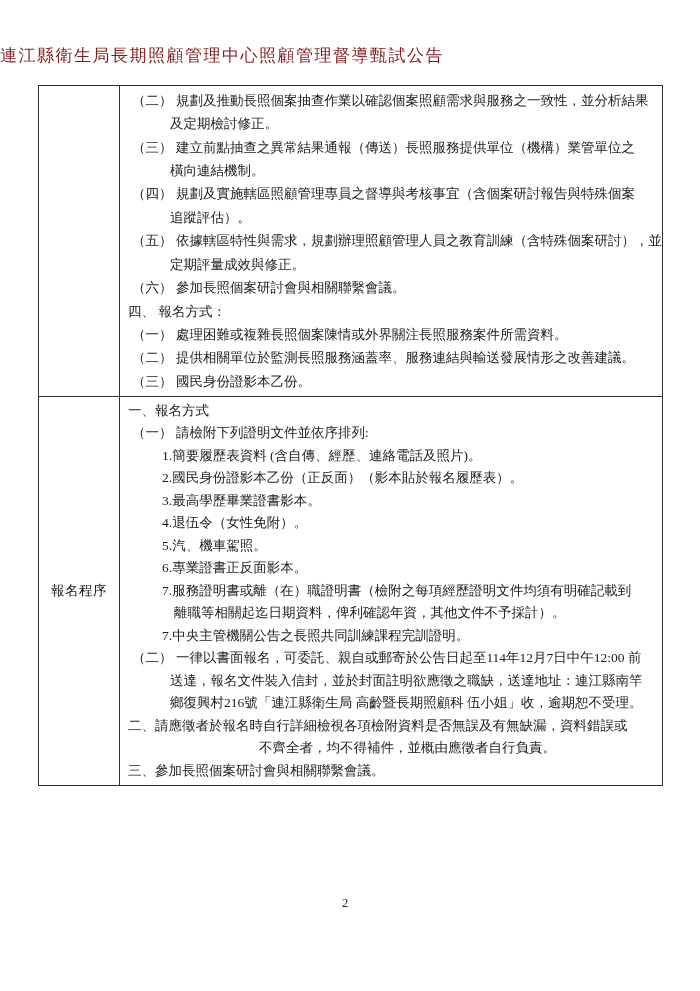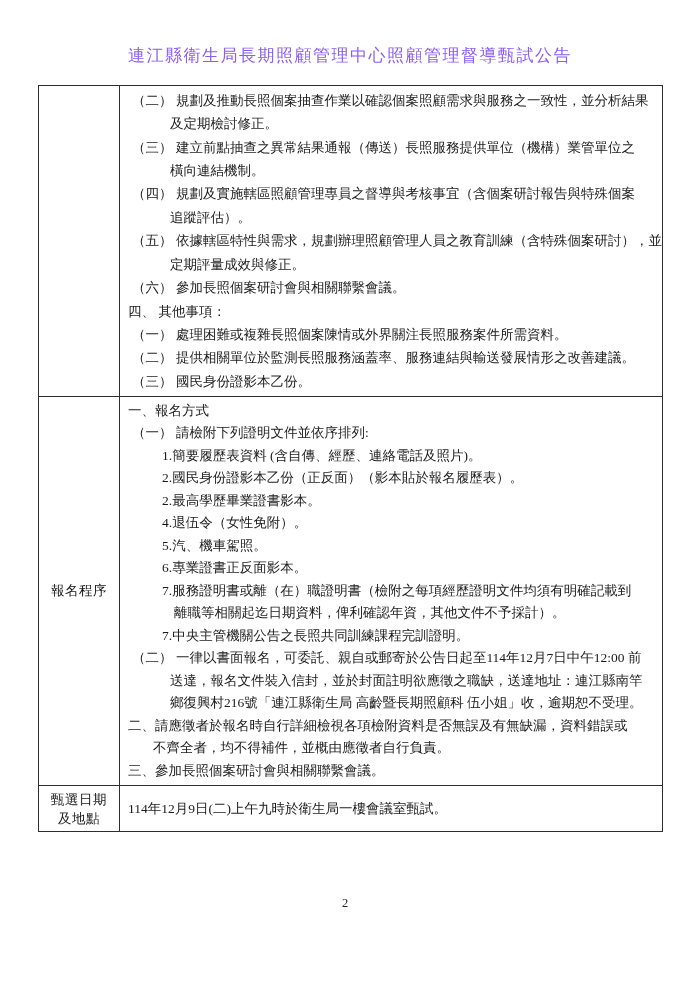--- a/index.html
+++ b/index.html
@@ -4,41 +4,41 @@
 <style>
   html,body{margin:0;padding:0;}
   body{
     width:700px;height:991px;background:#ffffff;position:relative;
     font-family:"Liberation Serif","DejaVu Serif",serif;
     color:#1d1d1d;
     -webkit-font-smoothing:antialiased;
   }
   .page-title{
     position:absolute;top:44px;left:0;width:700px;
-    text-align:center;font-size:17px;letter-spacing:1.5px;
-    color:#8b5cf6;
+    text-align:left;font-size:17px;letter-spacing:1.5px;
+    color:#7f1d1d;
   }
   table.doc-table{
     position:absolute;left:38px;top:85px;width:625px;
     border-collapse:collapse;table-layout:fixed;
   }
   table.doc-table td{
     border:1.5px solid #2e2e2e;
     vertical-align:middle;
     font-size:13.5px;
     padding:0;
   }
   td.label-cell{
     width:80px;text-align:center;color:#151515;letter-spacing:0.5px;
   }
   td.content-cell{ padding:4px 2px 4px 0; }
   .ln{ line-height:23.4px; white-space:nowrap; color:#1b1b1b; }
   tr.r3 .ln{ line-height:22.5px; }
   .lv0 { padding-left:8px;  }
-  .lv0c{ padding-left:33px; }
+  .lv0c{ padding-left:33px;text-align:center; }
   .lv1 { padding-left:12px; }
   .lv1c{ padding-left:50px; }
   .lv2 { padding-left:42px; }
   .lv2c{ padding-left:54px; }
   tr.r1 td{ height:310px; }
   tr.r2 td{ height:27px;  }
   tr.r3 td{ height:388px; }
   tr.r4 td{ height:45px;  }
   .label-cell .ln{ line-height:19px; padding:0; text-align:center; }
   .page-number{
@@ -58,53 +58,44 @@
       <td class="content-cell">
           <div class="ln lv1">（二） 規劃及推動長照個案抽查作業以確認個案照顧需求與服務之一致性，並分析結果</div>
           <div class="ln lv1c">及定期檢討修正。</div>
           <div class="ln lv1">（三） 建立前點抽查之異常結果通報（傳送）長照服務提供單位（機構）業管單位之</div>
           <div class="ln lv1c">橫向連結機制。</div>
           <div class="ln lv1">（四） 規劃及實施轄區照顧管理專員之督導與考核事宜（含個案研討報告與特殊個案</div>
           <div class="ln lv1c">追蹤評估）。</div>
           <div class="ln lv1">（五） 依據轄區特性與需求，規劃辦理照顧管理人員之教育訓練（含特殊個案研討），並</div>
           <div class="ln lv1c">定期評量成效與修正。</div>
           <div class="ln lv1">（六） 參加長照個案研討會與相關聯繫會議。</div>
-          <div class="ln lv0">四、 其他事項：</div>
+          <div class="ln lv0">四、 報名方式：</div>
           <div class="ln lv1">（一） 處理困難或複雜長照個案陳情或外界關注長照服務案件所需資料。</div>
           <div class="ln lv1">（二） 提供相關單位於監測長照服務涵蓋率、服務連結與輸送發展情形之改善建議。</div>
           <div class="ln lv1">（三） 國民身份證影本乙份。</div>
         </td>
     </tr>
     <tr class="r3">
       <td class="label-cell">報名程序</td>
       <td class="content-cell">
           <div class="ln lv0">一、報名方式</div>
           <div class="ln lv1">（一） 請檢附下列證明文件並依序排列:</div>
           <div class="ln lv2">1.簡要履歷表資料 (含自傳、經歷、連絡電話及照片)。</div>
           <div class="ln lv2">2.國民身份證影本乙份（正反面）（影本貼於報名履歷表）。</div>
-          <div class="ln lv2">2.最高學歷畢業證書影本。</div>
+          <div class="ln lv2">3.最高學歷畢業證書影本。</div>
           <div class="ln lv2">4.退伍令（女性免附）。</div>
           <div class="ln lv2">5.汽、機車駕照。</div>
           <div class="ln lv2">6.專業證書正反面影本。</div>
           <div class="ln lv2">7.服務證明書或離（在）職證明書（檢附之每項經歷證明文件均須有明確記載到</div>
           <div class="ln lv2c">離職等相關起迄日期資料，俾利確認年資，其他文件不予採計）。</div>
           <div class="ln lv2">7.中央主管機關公告之長照共同訓練課程完訓證明。</div>
           <div class="ln lv1">（二） 一律以書面報名，可委託、親自或郵寄於公告日起至114年12月7日中午12:00 前</div>
           <div class="ln lv1c">送達，報名文件裝入信封，並於封面註明欲應徵之職缺，送達地址：連江縣南竿</div>
           <div class="ln lv1c">鄉復興村216號「連江縣衛生局 高齡暨長期照顧科 伍小姐」收，逾期恕不受理。</div>
           <div class="ln lv0">二、請應徵者於報名時自行詳細檢視各項檢附資料是否無誤及有無缺漏，資料錯誤或</div>
           <div class="ln lv0c">不齊全者，均不得補件，並概由應徵者自行負責。</div>
           <div class="ln lv0">三、參加長照個案研討會與相關聯繫會議。</div>
         </td>
     </tr>
-    <tr class="r4">
-      <td class="label-cell">
-          <div class="ln">甄選日期</div>
-          <div class="ln">及地點</div>
-        </td>
-      <td class="content-cell">
-          <div class="ln lv0">114年12月9日(二)上午九時於衛生局一樓會議室甄試。</div>
-        </td>
-    </tr>
   </tbody>
 </table>
 
 <div class="page-number">2</div>
 
 </body></html>

